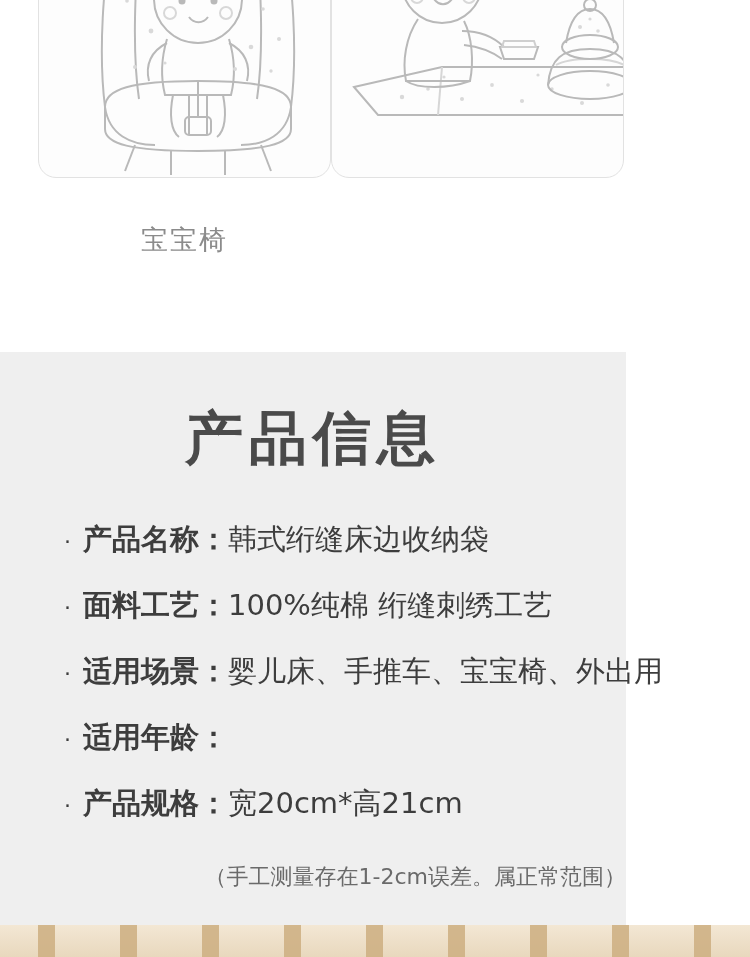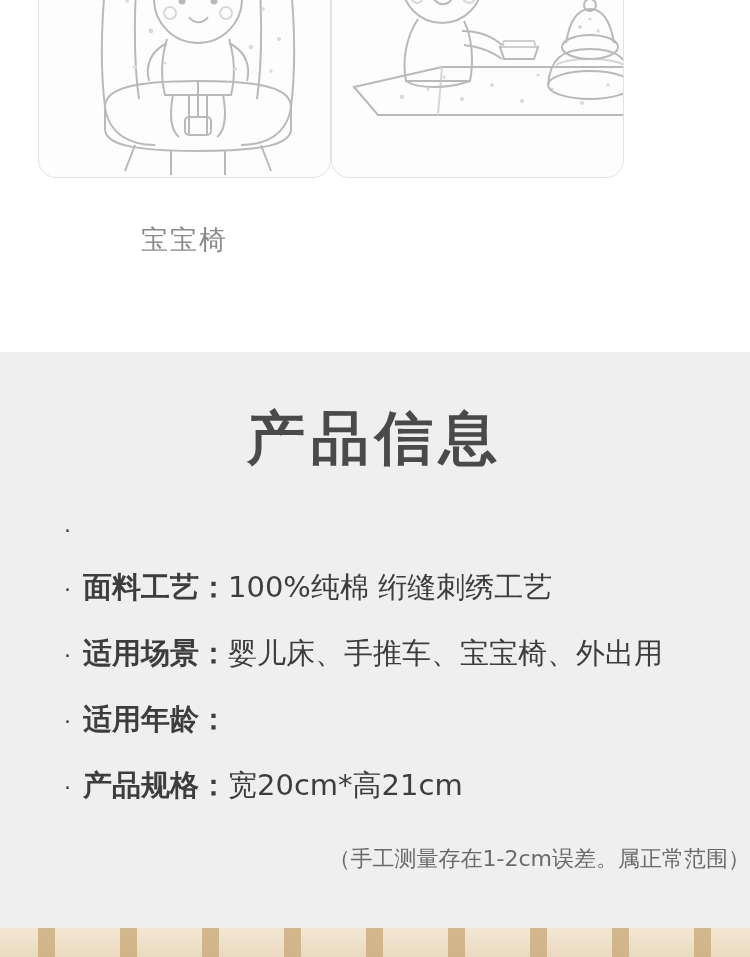--- a/index.html
+++ b/index.html
@@ -51,23 +51,23 @@
     text-align: center;
     font-size: 27px;
     color: #8b8b8b;
     letter-spacing: 2px;
     margin-top: 44px;
     font-family: "DejaVu Sans", "Liberation Sans", sans-serif;
   }
 
   
   .info-panel {
-    width: 750px;
+    width: 626px;
     background: #efefef;
-    padding: 48px 0 54px 0;
+    padding: 48px 0 33px 0;
     box-sizing: border-box;
   }
   .info-title {
     text-align: center;
     font-size: 58px;
     font-weight: bold;
     color: #4a4a4a;
     letter-spacing: 6px;
     margin: 0 0 42px 0;
     font-family: "DejaVu Sans", "Liberation Sans", sans-serif;
@@ -253,20 +253,22 @@
 
   </div>
 </div>
 
 <div class="info-panel">
   <h1 class="info-title">产品信息</h1>
 
   <ul class="info-list">
     <li class="info-item">
       <span class="info-bullet">·</span>
+      <span class="info-label">产品名称：</span>
+      <span class="info-value">韩式绗缝床边收纳袋</span>
     </li>
     <li class="info-item">
       <span class="info-bullet">·</span>
       <span class="info-label">面料工艺：</span>
       <span class="info-value">100%纯棉  绗缝刺绣工艺</span>
     </li>
     <li class="info-item">
       <span class="info-bullet">·</span>
       <span class="info-label">适用场景：</span>
       <span class="info-value">婴儿床、手推车、宝宝椅、外出用</span>

